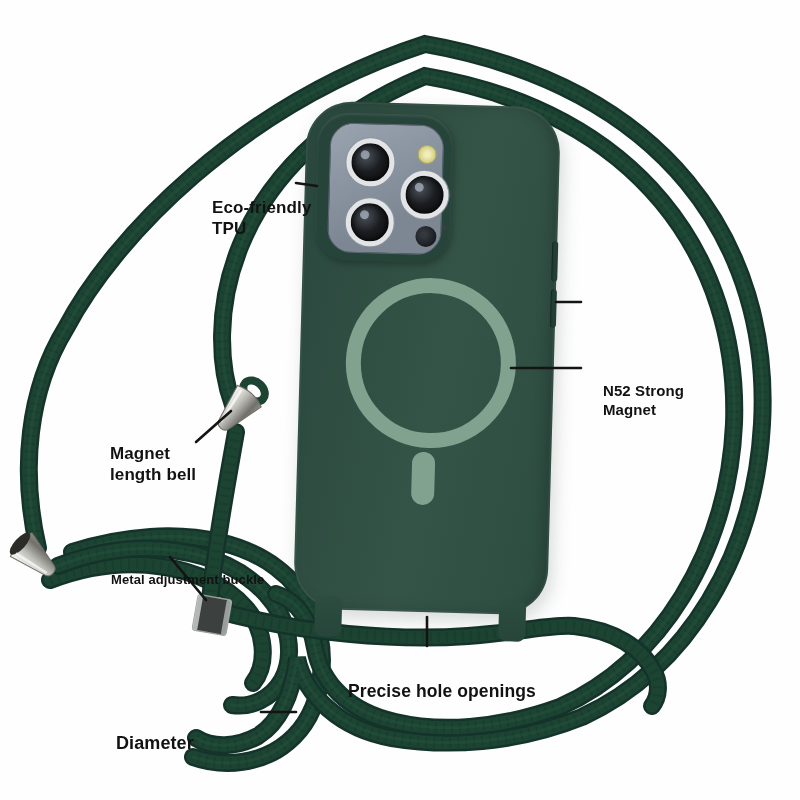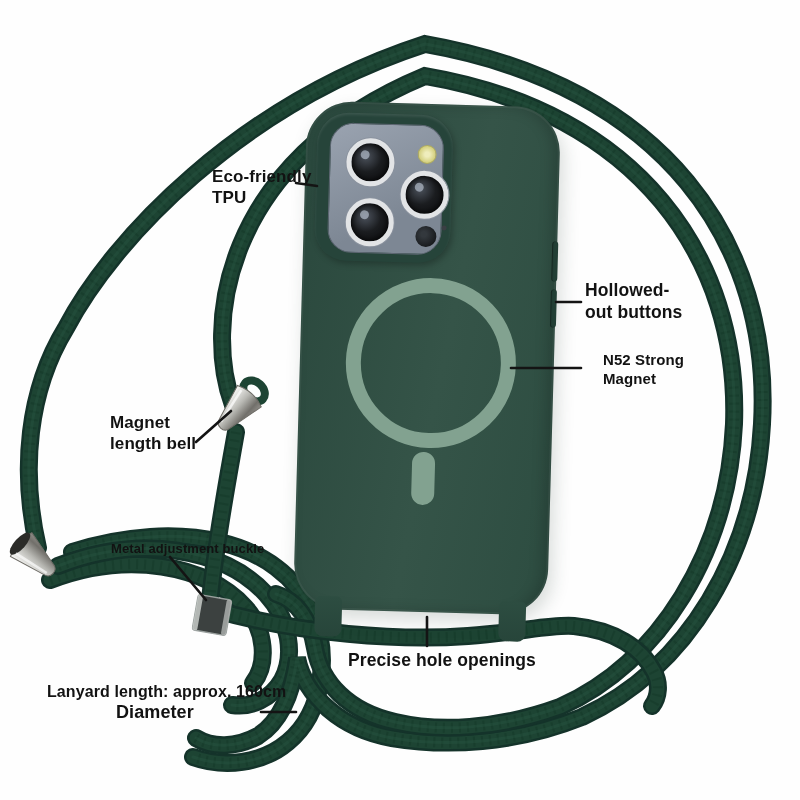--- a/index.html
+++ b/index.html
@@ -52,21 +52,21 @@
   .lidar{position:absolute;left:87px;top:100px;width:21px;height:21px;border-radius:50%;
          background:radial-gradient(circle at 40% 40%, #33383d 15%, #17191c 75%);}
   .mic-dot{position:absolute;left:113px;top:99px;width:5px;height:5px;border-radius:50%;background:#3a3f44;}
 
   .magsafe-ring{position:absolute;left:46px;top:174px;width:170px;height:170px;border-radius:50%;
                 border:15px solid var(--magsafe-ring);opacity:.95;}
   .magsafe-pill{position:absolute;left:115px;top:348px;width:23px;height:53px;border-radius:12px;
                 background:var(--magsafe-ring);opacity:.95;}
 
   
-  .label{position:absolute;z-index:6;color:var(--label-text);font-weight:700;letter-spacing:.1px;}
+  .label{position:absolute;z-index:6;color:var(--label-text);font-weight:700;letter-spacing:.1px;margin-top:31px;}
   .l-eco{left:212px;top:166px;font-size:17px;line-height:21px;}
   .l-hollowed{left:585px;top:279px;font-size:17.5px;line-height:22px;}
   .l-n52{left:603px;top:350px;font-size:15px;line-height:19px;}
   .l-bell{left:110px;top:412px;font-size:17px;line-height:21px;}
   .l-buckle{left:111px;top:541px;font-size:13px;}
   .l-holes{left:348px;top:650px;font-size:17.5px;}
   .l-length{left:47px;top:683px;font-size:16px;}
   .l-diameter{left:116px;top:702px;width:148px;font-size:18px;line-height:21px;}
 
   .leader{stroke:#141414;stroke-width:2.6;stroke-linecap:round;fill:none;}
@@ -177,38 +177,31 @@
     <path class="leader" d="M196,442 L231,411"></path>
     <path class="leader" d="M170,557 L206,600"></path>
     <path class="leader" d="M427,617 L427,646"></path>
     <path class="leader" d="M261,712 L296,712"></path>
   </svg>
 
   <div class="label l-eco">
     <div>Eco-friendly</div>
     <div>TPU</div>
   </div>
-  <div class="label l-hollowed">
-    <div>Hollowed-</div>
-    <div>out buttons</div>
-  </div>
   <div class="label l-n52">
     <div>N52 Strong</div>
     <div>Magnet</div>
   </div>
   <div class="label l-bell">
     <div>Magnet</div>
     <div>length bell</div>
   </div>
   <div class="label l-buckle">
     <div>Metal adjustment buckle</div>
   </div>
   <div class="label l-holes">
     <div>Precise hole openings</div>
   </div>
-  <div class="label l-length">
-    <div>Lanyard length: approx. 160cm</div>
-  </div>
   <div class="label l-diameter">
     <div>Diameter</div>
   </div>
 
 </div>
 
 </body></html>

